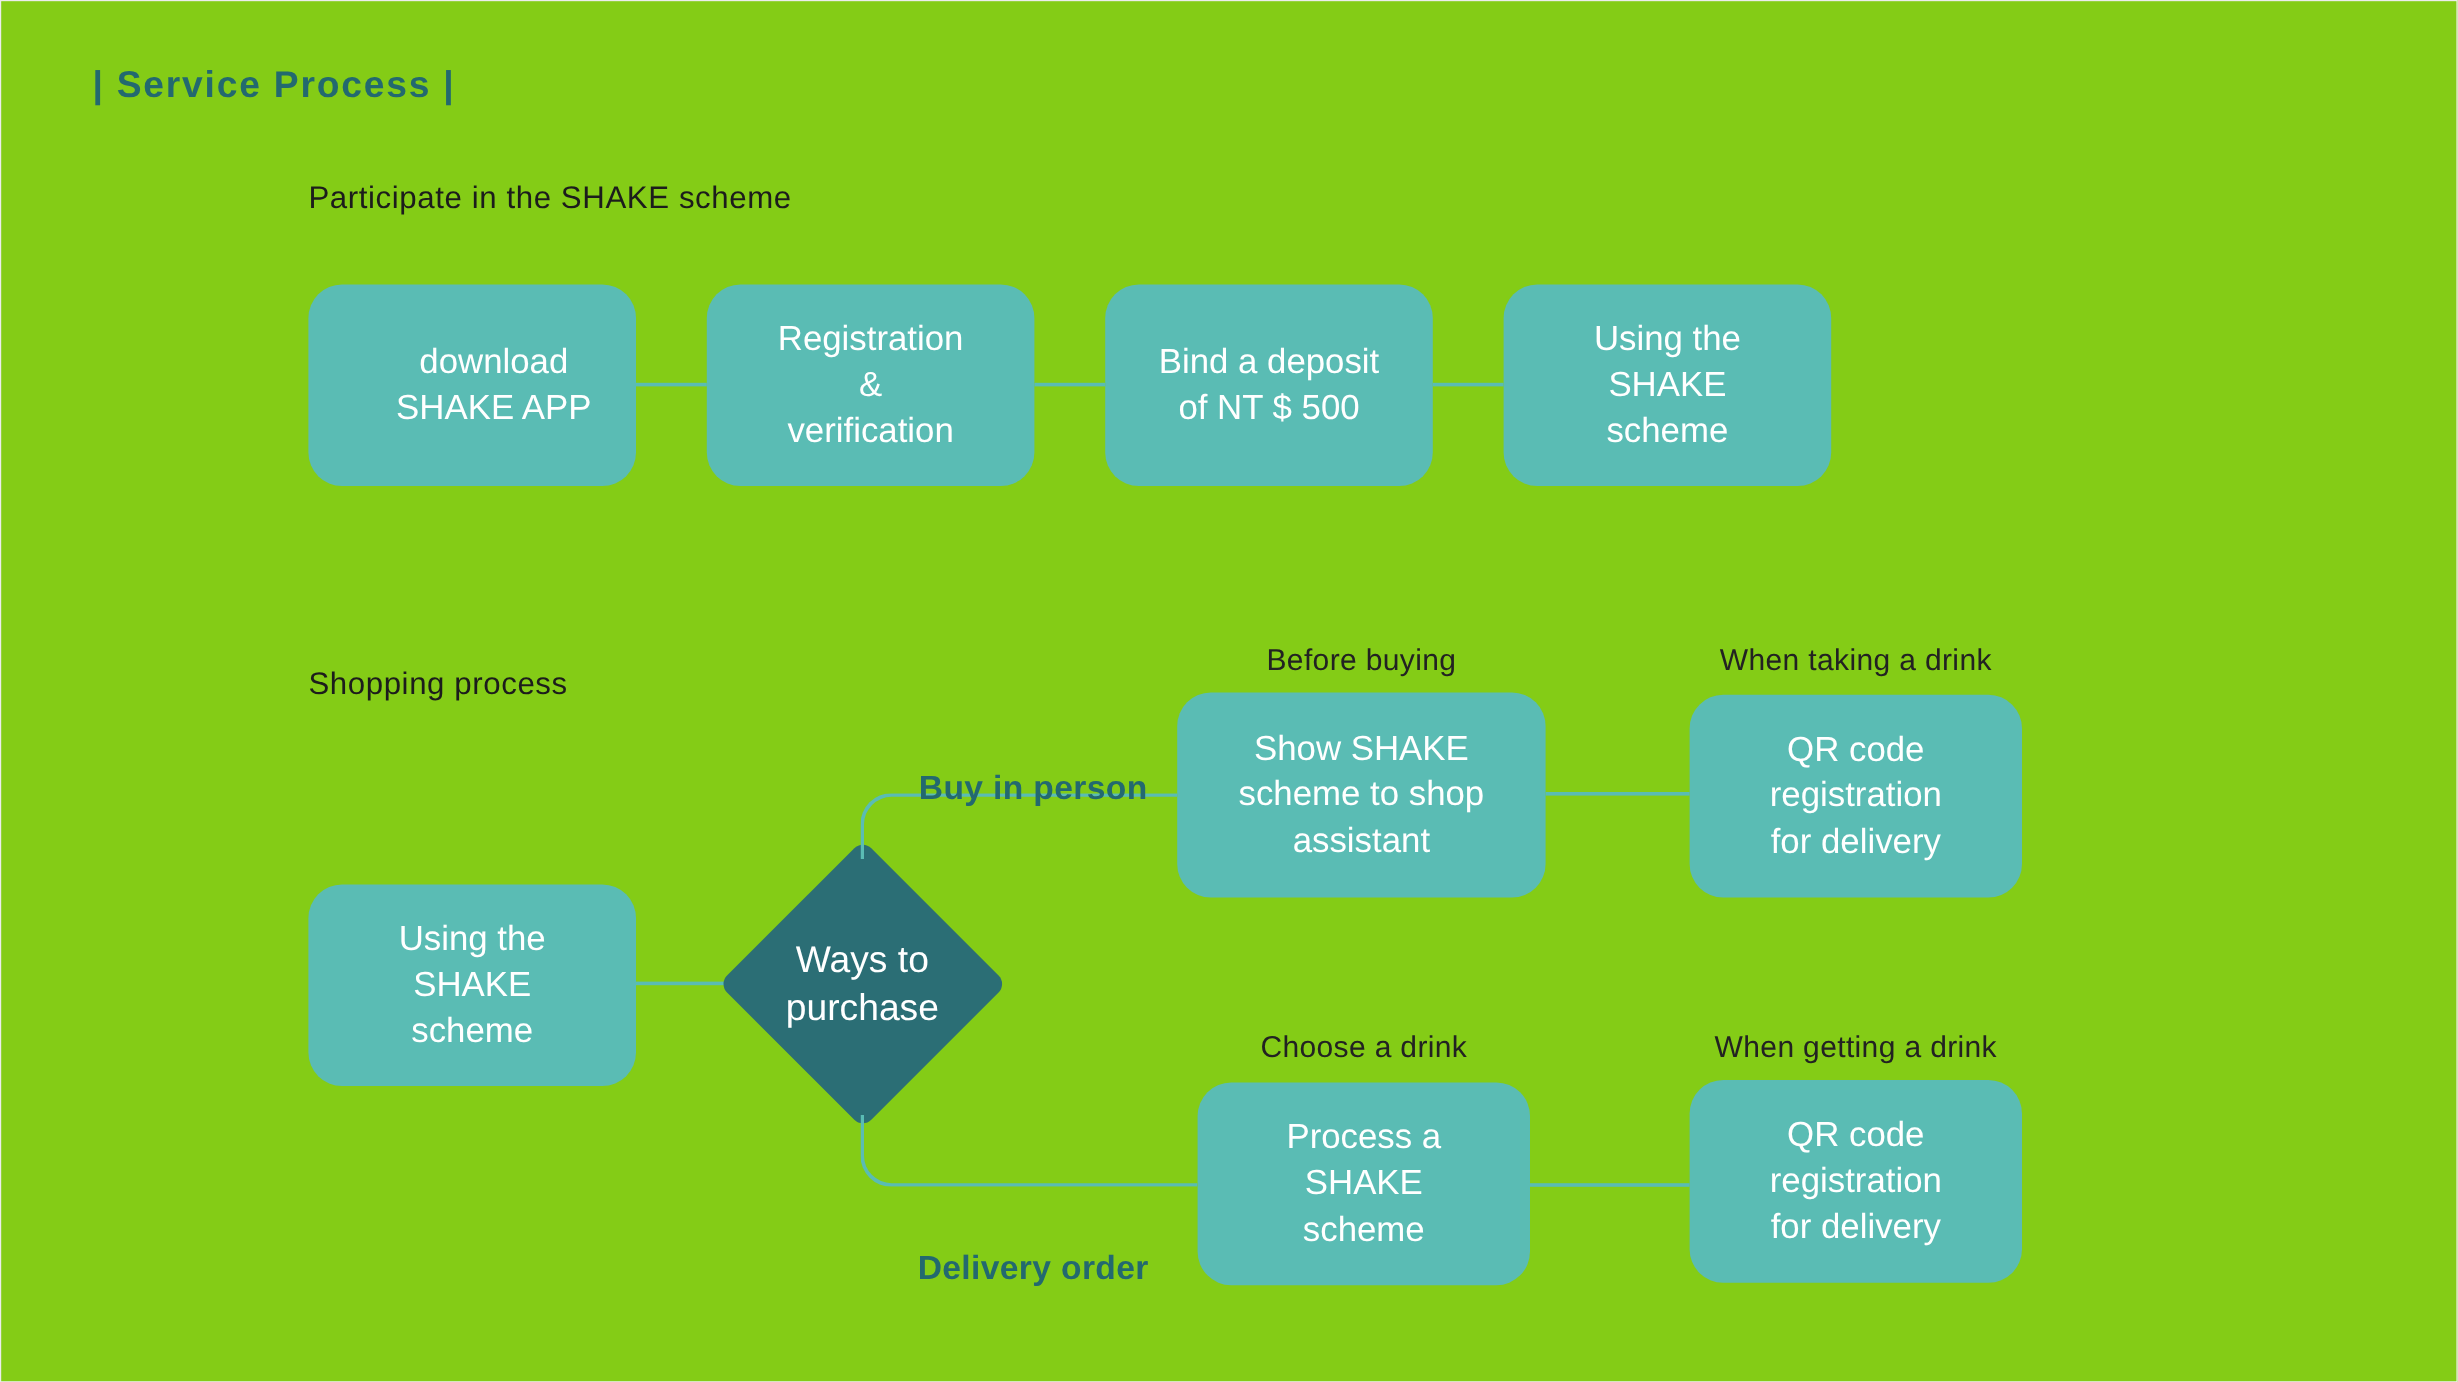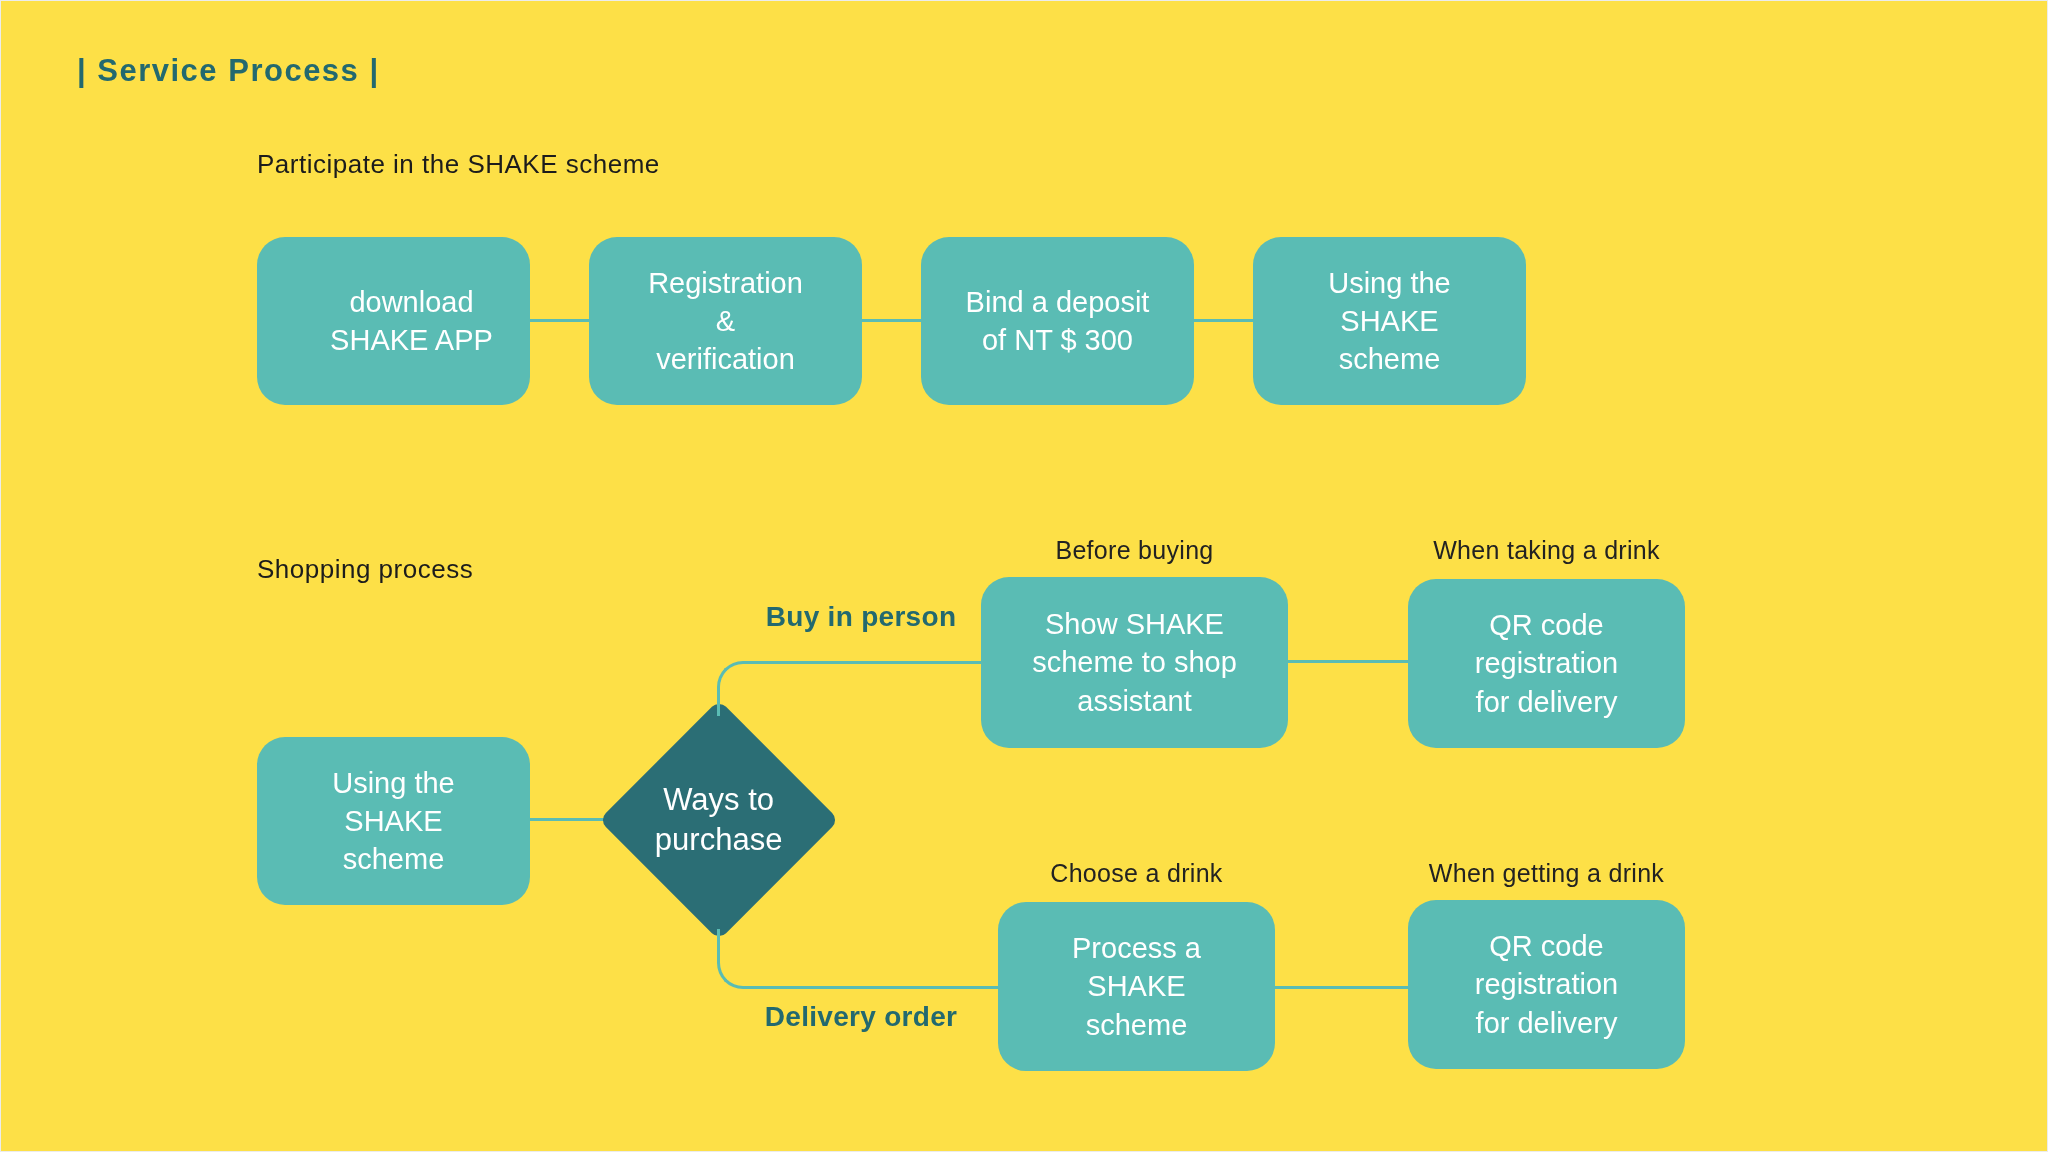--- a/index.html
+++ b/index.html
@@ -5,21 +5,21 @@
   html, body {
     margin: 0;
     padding: 0;
     background: #ffffff;
     font-family: "Liberation Sans", "DejaVu Sans", sans-serif;
   }
   #slide {
     position: relative;
     width: 2048px;
     height: 1152px;
-    background: #fde047;
+    background: #84cc16;
     border: 1px solid #ececec;
     box-sizing: border-box;
     overflow: hidden;
     text-decoration: underline;
   }
   .abs { position: absolute; }
   .page-title {
     font-weight: bold;
     font-size: 31px;
     letter-spacing: 1.5px;
@@ -81,20 +81,21 @@
     color: #222222;
     text-align: center;
     letter-spacing: 0.3px;
   }
   .branch-label {
     font-size: 28px;
     font-weight: bold;
     color: var(--dark-teal);
     text-align: center;
     letter-spacing: 0.3px;
+    margin-top: 40px;
   }
 </style>
 </head>
 <body>
 
 <div id="slide" style="--teal: #5abcb4; --dark-teal: #23696f; --dark-teal-fill: #2b6e75;">
 
   <div class="abs page-title" style="left:76px; top:52px;">| Service Process |</div>
 
   <div class="abs section-heading" style="left:256px; top:148px;">Participate in the SHAKE scheme</div>
@@ -102,21 +103,21 @@
   <div class="abs box" style="left:256px;  top:236px; width:273px; height:168px;padding-left:44px;">download
 SHAKE APP</div>
   <div class="abs hline" style="left:529px; top:318px; width:59px;"></div>
 
   <div class="abs box" style="left:588px;  top:236px; width:273px; height:168px;">Registration
 &amp;
 verification</div>
   <div class="abs hline" style="left:861px; top:318px; width:59px;"></div>
 
   <div class="abs box" style="left:920px;  top:236px; width:273px; height:168px;">Bind a deposit
-of NT $ 300</div>
+of NT $ 500</div>
   <div class="abs hline" style="left:1193px; top:318px; width:59px;"></div>
 
   <div class="abs box" style="left:1252px; top:236px; width:273px; height:168px;">Using the
 SHAKE
 scheme</div>
 
   <div class="abs section-heading" style="left:256px; top:553px;">Shopping process</div>
 
   <div class="abs box" style="left:256px; top:736px; width:273px; height:168px;">Using the
 SHAKE

